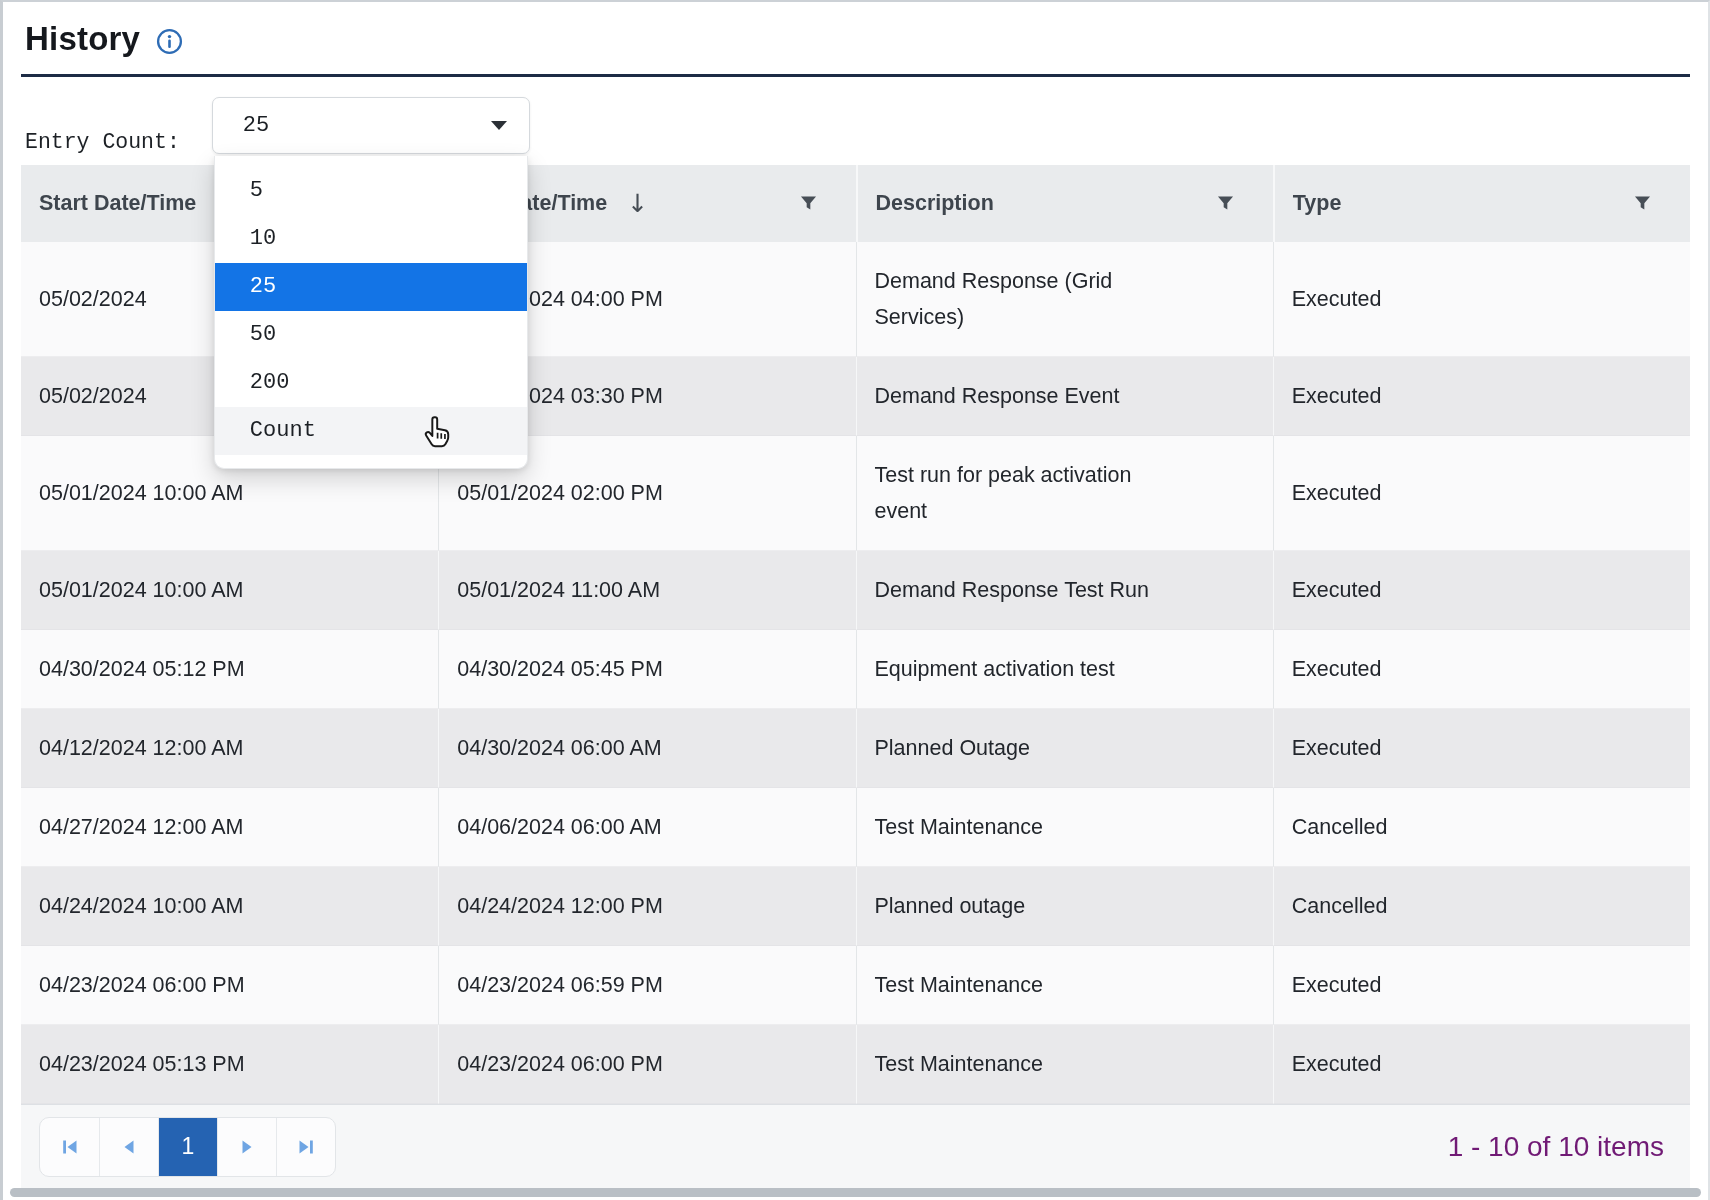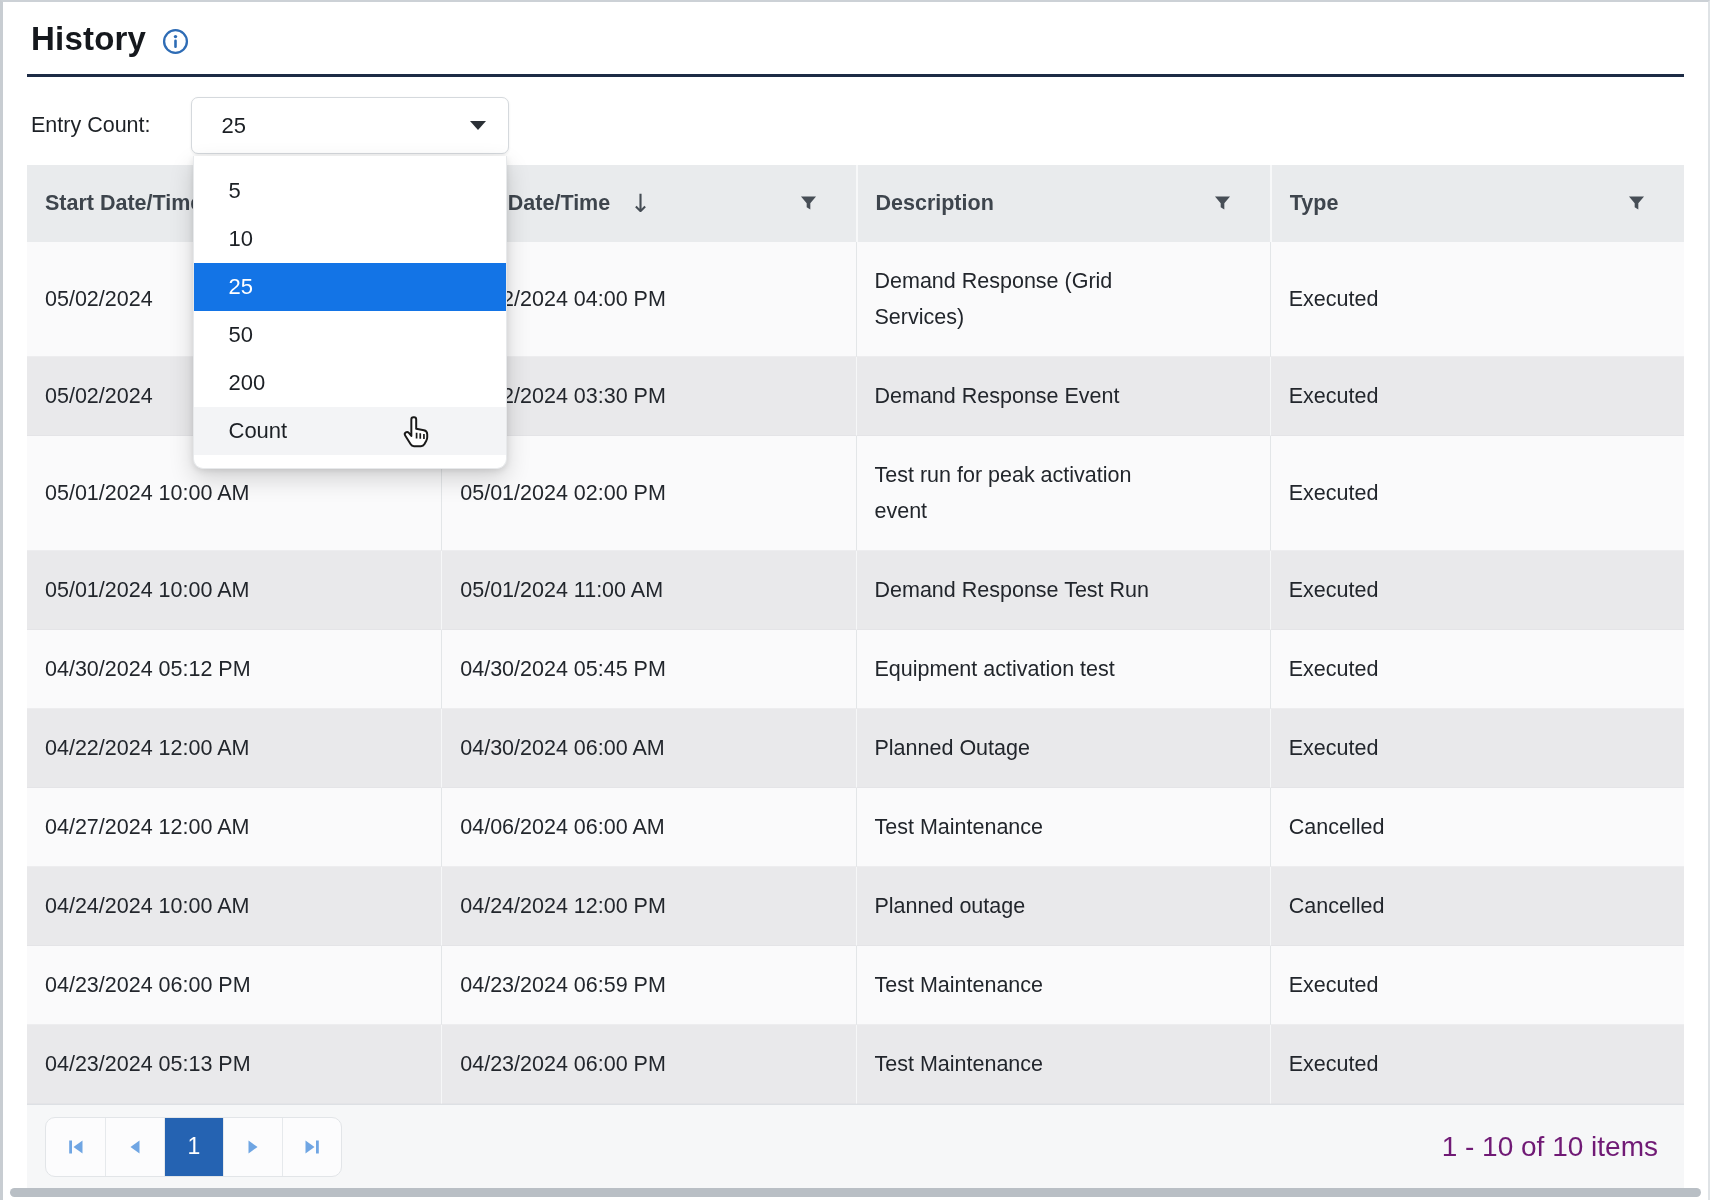--- a/index.html
+++ b/index.html
@@ -12,30 +12,30 @@
   }
   .page {
     position: relative;
     width: 1710px; height: 1200px;
     background: #ffffff;
     border-top: 2px solid #ccd1d6;
     border-left: 3px solid #c8cdd2;
     border-right: 2px solid #dfe3e6;
     overflow: hidden;
   }
-  .content { padding: 0 24px; }
+  .content { padding: 0 18px; }
 
   
   .title-row { display:flex; align-items:center; gap:16px; padding: 18px 0 16px 4px; }
   .title-row h1 { font-size: 33px; font-weight: 700; color:#15181d; letter-spacing:.2px; }
   .info-badge { display:inline-flex; margin-top:4px; }
   .divider { height: 3px; background: #1d2b45; }
 
   
-  .entry-row { display:flex; align-items:center; gap:40px; margin: 20px 0 11px 4px; position:relative; }
+  .entry-row { display:flex; align-items:flex-end; gap:32px; margin: 20px 0 11px 4px; position:relative;font-family:Liberation Mono, monospace; }
   .entry-label { font-size: 21.5px; color:#1d2126; }
   .select-wrap { position: relative; }
   .select {
     width: 318px; height: 57px;
     background:#fff; border:1px solid #d5d9dd; border-radius:7px;
     display:flex; align-items:center; justify-content:space-between;
     padding: 0 22px 0 30px;
     font-size: 22px; color:#1b1f24;
     box-shadow: 0 1px 3px rgba(0,0,0,.07);
     cursor: pointer;
@@ -237,21 +237,21 @@
     <td><span class="desc-clamp cell-desc">Demand Response Test Run</span></td>
     <td><span class="cell-type">Executed</span></td>
   </tr>
           <tr class="light">
     <td><span class="nowrap cell-start">04/30/2024 05:12 PM</span></td>
     <td><span class="nowrap cell-end">04/30/2024 05:45 PM</span></td>
     <td><span class="desc-clamp cell-desc">Equipment activation test</span></td>
     <td><span class="cell-type">Executed</span></td>
   </tr>
           <tr class="gray">
-    <td><span class="nowrap cell-start">04/22/2024 12:00 AM</span></td>
+    <td><span class="nowrap cell-start">04/12/2024 12:00 AM</span></td>
     <td><span class="nowrap cell-end">04/30/2024 06:00 AM</span></td>
     <td><span class="desc-clamp cell-desc">Planned Outage</span></td>
     <td><span class="cell-type">Executed</span></td>
   </tr>
           <tr class="light">
     <td><span class="nowrap cell-start">04/27/2024 12:00 AM</span></td>
     <td><span class="nowrap cell-end">04/06/2024 06:00 AM</span></td>
     <td><span class="desc-clamp cell-desc">Test Maintenance</span></td>
     <td><span class="cell-type">Cancelled</span></td>
   </tr>

